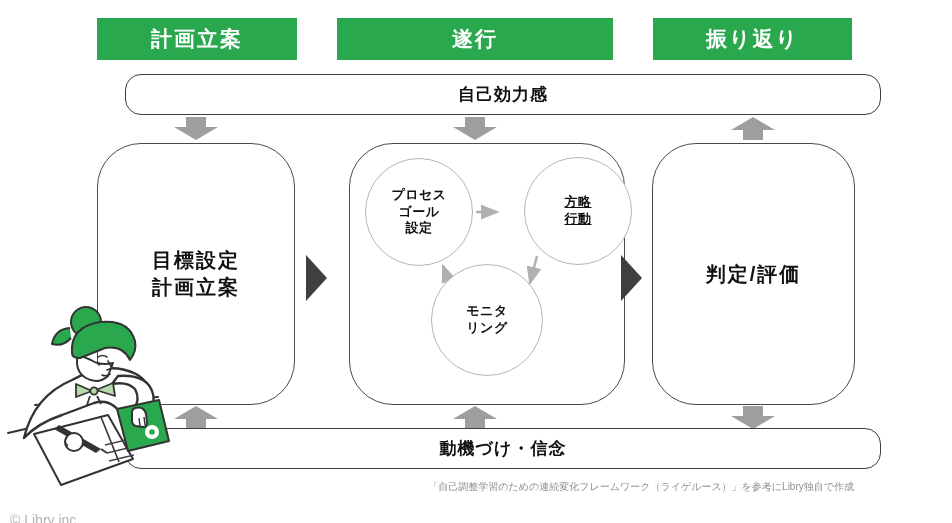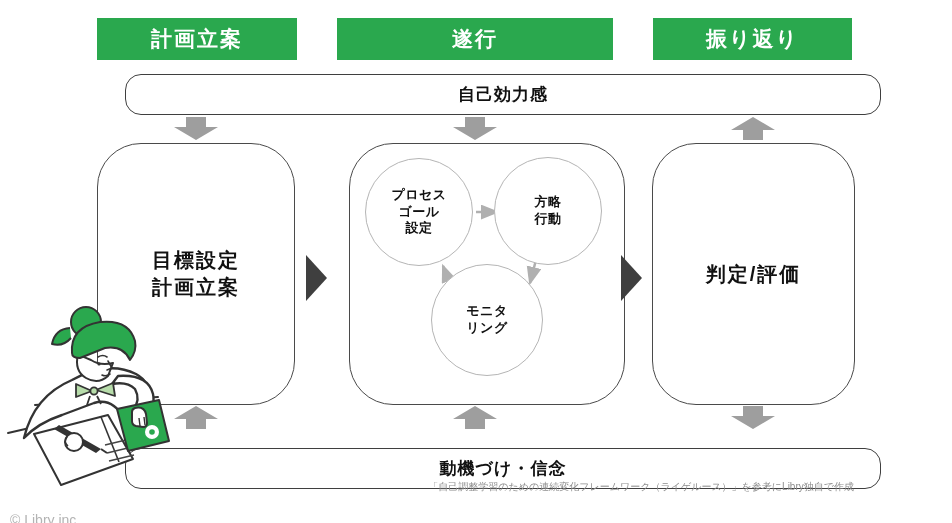--- a/index.html
+++ b/index.html
@@ -26,21 +26,21 @@
   #ph2{left:337px;width:276px;}
   #ph3{left:653px;width:199px;}
   
   .hbar{
     position:absolute;left:97px;width:756px;height:41px;background:#fff;
     border:1.6px solid var(--border-dark);border-radius:16px;box-sizing:border-box;
     display:flex;align-items:center;justify-content:center;
     font-weight:bold;font-size:17px;letter-spacing:1px;margin-left:28px;
   }
   #efficacy{top:74px;}
-  #motivation{top:448px;}
+  #motivation{top:428px;}
   
   .main-box{
     position:absolute;top:143px;height:262px;background:#fff;
     border:1.6px solid var(--box-border);border-radius:44px;box-sizing:border-box;
   }
   #box-plan{left:97px;width:198px;}
   #box-exec{left:337px;width:276px;margin-left:12px;}
   #box-review{left:652px;width:203px;}
   .stack{
     position:absolute;inset:0;display:flex;flex-direction:column;
@@ -48,21 +48,21 @@
     font-size:20px;font-weight:bold;letter-spacing:2px;
   }
   
   .cycle-circle{
     position:absolute;background:#fff;border:1.4px solid var(--circle-border);
     border-radius:50%;box-sizing:border-box;
     display:flex;flex-direction:column;align-items:center;justify-content:center;
     font-size:13px;font-weight:bold;line-height:1.3;letter-spacing:.5px;text-align:center;
   }
   #c1{left:15px;top:14px;width:108px;height:108px;}
-  #c2{left:144px;top:13px;width:108px;height:108px;}
+  #c2{left:174px;top:13px;width:108px;height:108px;text-decoration:underline;}
   #c3{left:81px;top:120px;width:112px;height:112px;}
   .cycle-svg{position:absolute;left:0;top:0;width:276px;height:262px;}
   
   .varrow{position:absolute;width:44px;height:23px;}
   .varrow polygon{fill:var(--arrow-gray);}
   .chev{position:absolute;width:21px;height:46px;}
   .chev polygon{fill:var(--chevron-dark);}
   
   .caption{position:absolute;top:480px;right:98px;font-size:10px;color:var(--caption-gray);}
   .copyright{position:absolute;left:10px;top:512px;font-size:14px;color:#b3b3b3;}

